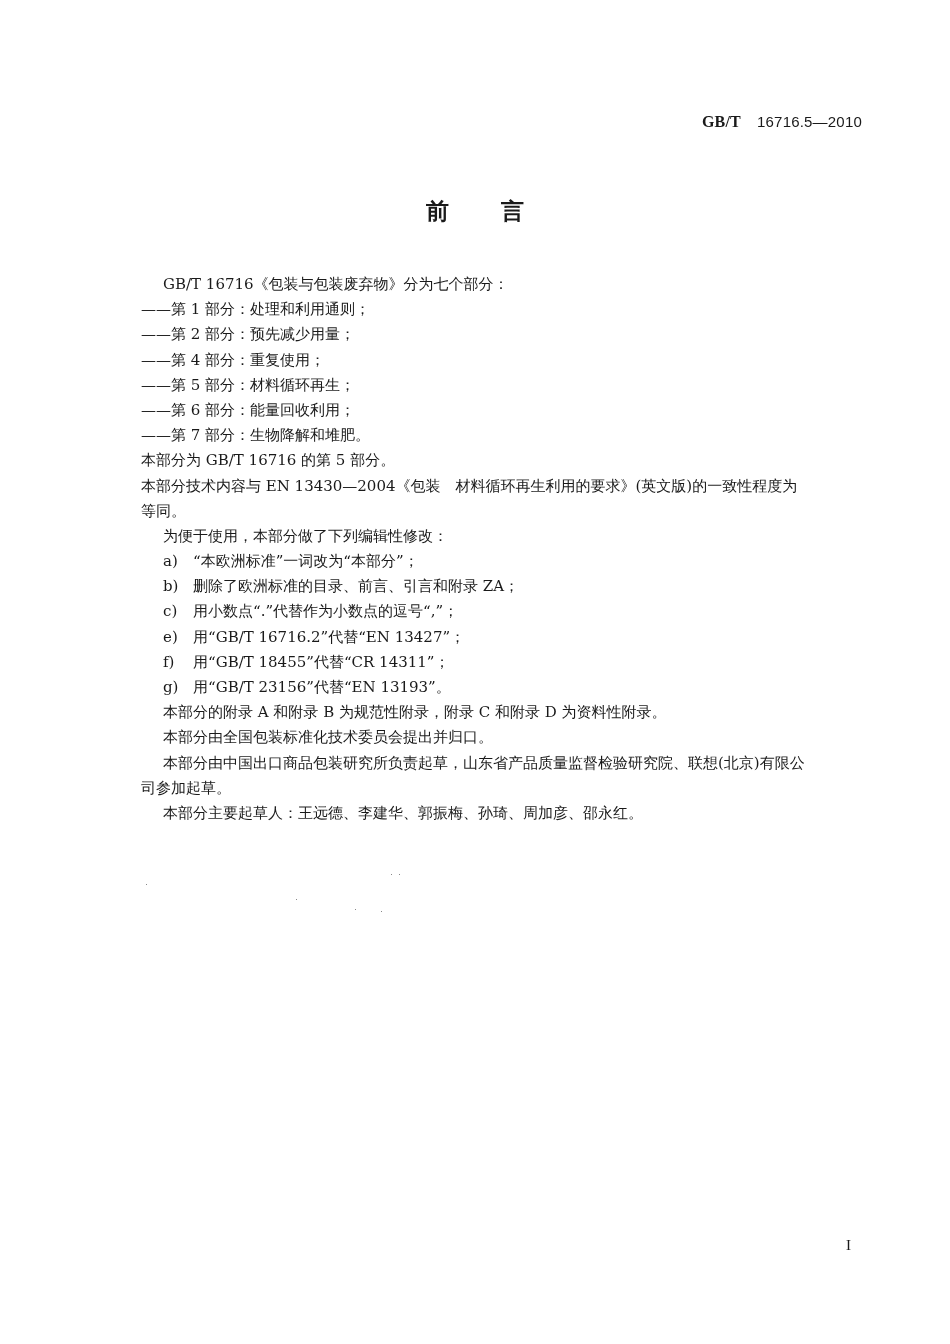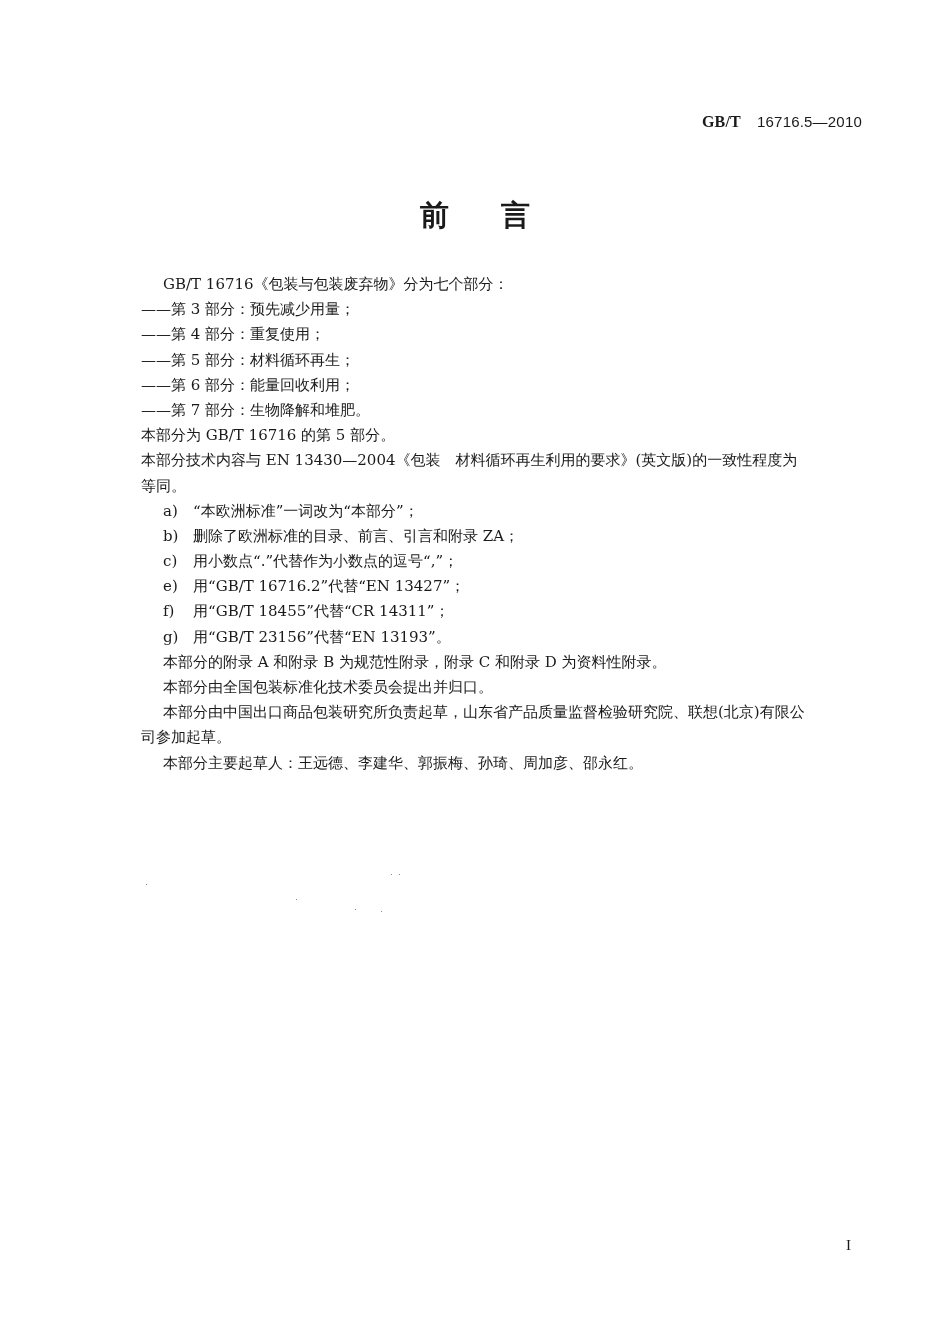--- a/index.html
+++ b/index.html
@@ -2,21 +2,21 @@
 <html><head>
   <meta charset="utf-8">
   <style>
     html, body { margin: 0; padding: 0; background: #ffffff; }
     body { width: 950px; height: 1344px; position: relative; overflow: hidden;
       font-family: "DejaVu Serif", "Liberation Serif", serif; color: #1a1a1a; }
     .std-code { position: absolute; top: 113px; right: 88px; font-size: 15px; letter-spacing: 0.2px; }
     .std-code .prefix { font-weight: bold; font-family: "Liberation Serif", "DejaVu Serif", serif; font-size: 16px; }
     .std-code .num { font-family: "Liberation Sans", "DejaVu Sans", sans-serif; margin-left: 16px; }
     .title { position: absolute; top: 196px; left: 0; width: 100%; text-align: center;
-      font-family: "DejaVu Sans", "Liberation Sans", sans-serif; font-weight: bold; font-size: 29px; }
+      font-family: "DejaVu Sans", "Liberation Sans", sans-serif; font-weight: bold; font-size: 23px; }
     .title span { display: inline-block; }
     .title .gap { width: 52px; }
     .body { position: absolute; top: 272px; left: 163px; width: 700px; font-size: 15px; }
     .line { height: 25.2px; line-height: 25.2px; white-space: nowrap; }
     .hang { margin-left: -22px; }
     .list-item .lbl { display: inline-block; width: 30px; }
     .cont { margin-left: -22px; }
     .page-num { position: absolute; top: 1237px; left: 846px; font-size: 15px; font-family: "Liberation Serif", serif; }
     .speck { position: absolute; width: 1px; height: 1px; background: #888; }
   </style>
@@ -27,31 +27,33 @@
   <span class="prefix">GB/T</span><span class="num">16716.5—2010</span>
 </div>
 
 <div class="title">
   <span>前</span><span class="gap"></span><span>言</span>
 </div>
 
 <div class="body">
   <div class="line">GB/T 16716《包装与包装废弃物》分为七个部分：</div>
 
-  <div class="line hang">——第 3 部分：预先减少用量；</div>
+  <div class="line hang">——第 1 部分：处理和利用通则；</div>
+  <div class="line hang">——第 2 部分：预先减少用量；</div>
   <div class="line hang">——第 4 部分：重复使用；</div>
   <div class="line hang">——第 5 部分：材料循环再生；</div>
   <div class="line hang">——第 6 部分：能量回收利用；</div>
   <div class="line hang">——第 7 部分：生物降解和堆肥。</div>
 
   <div class="line cont">本部分为 GB/T 16716 的第 5 部分。</div>
 
   <div class="line cont">本部分技术内容与 EN 13430—2004《包装　材料循环再生利用的要求》(英文版)的一致性程度为</div>
   <div class="line cont" style="margin-left:-22px;">等同。</div>
 
+  <div class="line">为便于使用，本部分做了下列编辑性修改：</div>
 
   <div class="line list-item"><span class="lbl">a)</span><span>“本欧洲标准”一词改为“本部分”；</span></div>
   <div class="line list-item"><span class="lbl">b)</span><span>删除了欧洲标准的目录、前言、引言和附录 ZA；</span></div>
   <div class="line list-item"><span class="lbl">c)</span><span>用小数点“.”代替作为小数点的逗号“,”；</span></div>
   <div class="line list-item"><span class="lbl">e)</span><span>用“GB/T 16716.2”代替“EN 13427”；</span></div>
   <div class="line list-item"><span class="lbl">f)</span><span>用“GB/T 18455”代替“CR 14311”；</span></div>
   <div class="line list-item"><span class="lbl">g)</span><span>用“GB/T 23156”代替“EN 13193”。</span></div>
 
   <div class="line">本部分的附录 A 和附录 B 为规范性附录，附录 C 和附录 D 为资料性附录。</div>
   <div class="line">本部分由全国包装标准化技术委员会提出并归口。</div>

